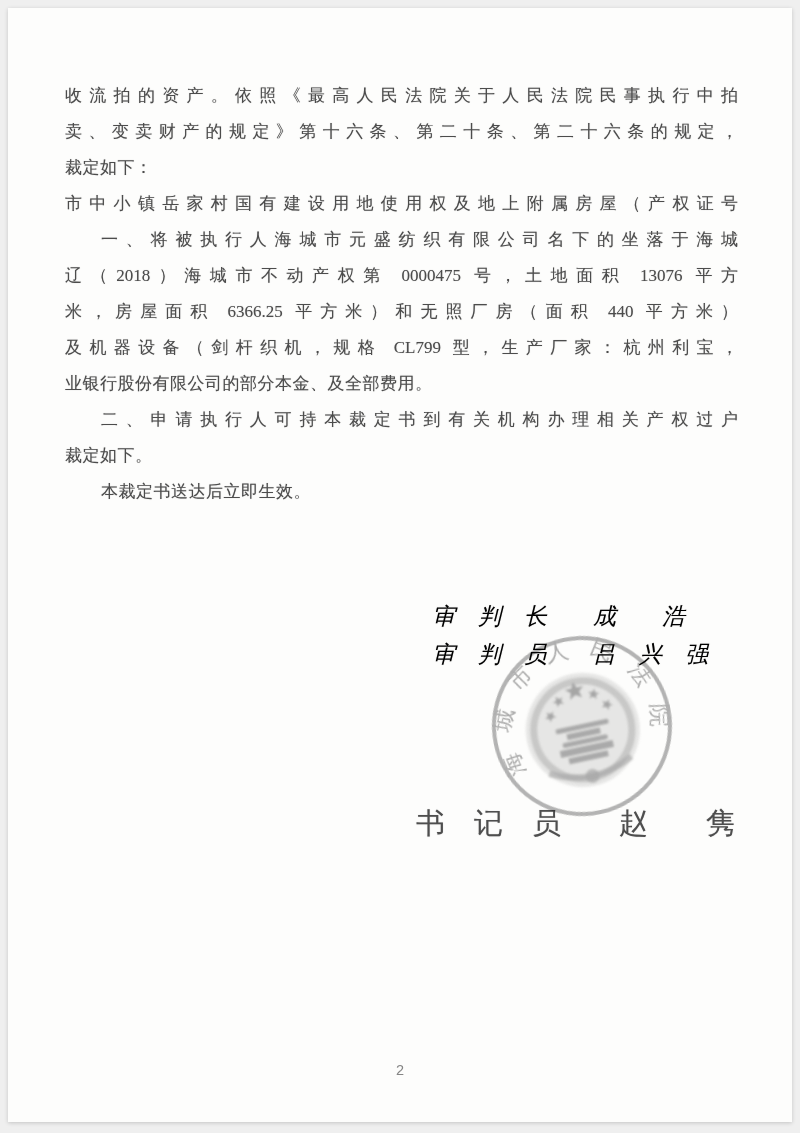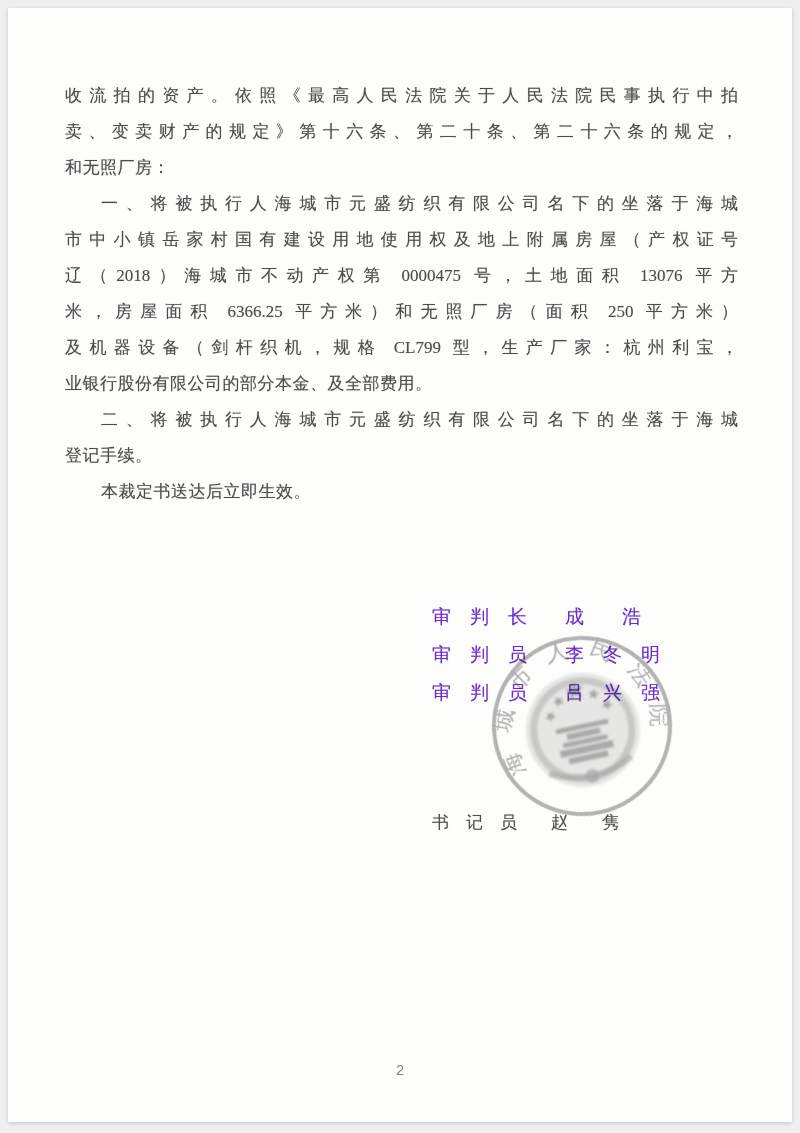--- a/index.html
+++ b/index.html
@@ -44,41 +44,42 @@
     letter-spacing: 0;
   }
   .line.indent { text-indent: 36px; }
   .signature {
     position: absolute;
     left: 424px;
     top: 590px;
   }
   .sig-line {
     line-height: 38px;
-    font-size: 19px;
-    color: #6d28d9;
+    font-size: 23px;
+    color: #000000;
     white-space: nowrap;
     text-shadow: 0 0 1px rgba(70,70,70,0.35);
+    font-style: italic;
   }
   .ruling-date {
     position: absolute;
     left: 428px;
     top: 726px;
     line-height: 30px;
     font-size: 21.5px;
     color: #515151;
     white-space: nowrap;
     text-shadow: 0 0 1px rgba(70,70,70,0.35);
   }
   .clerk {
     position: absolute;
-    left: 424px;
+    left: 408px;
     top: 800px;
     line-height: 30px;
-    font-size: 17px;
+    font-size: 29px;
     color: #4e4e4e;
     white-space: nowrap;
     text-shadow: 0 0 1px rgba(70,70,70,0.35);
   }
   .page-num {
     position: absolute;
     left: 0;
     right: 0;
     top: 1054px;
     text-align: center;
@@ -105,35 +106,34 @@
   }
 </style>
 </head>
 <body>
 
 <div class="page">
 
   <div class="doc-body">
     <div class="line fill">收流拍的资产。依照《最高人民法院关于人民法院民事执行中拍</div>
     <div class="line fill">卖、变卖财产的规定》第十六条、第二十条、第二十六条的规定，</div>
-    <div class="line">和无照厂房：</div>
+    <div class="line">裁定如下：</div>
+    <div class="line fill">市中小镇岳家村国有建设用地使用权及地上附属房屋（产权证号</div>
     <div class="line fill indent">一、将被执行人海城市元盛纺织有限公司名下的坐落于海城</div>
-    <div class="line fill">市中小镇岳家村国有建设用地使用权及地上附属房屋（产权证号</div>
     <div class="line fill">辽（2018）海城市不动产权第 0000475 号，土地面积 13076 平方</div>
-    <div class="line fill">米，房屋面积 6366.25 平方米）和无照厂房（面积 250 平方米）</div>
+    <div class="line fill">米，房屋面积 6366.25 平方米）和无照厂房（面积 440 平方米）</div>
     <div class="line fill">及机器设备（剑杆织机，规格 CL799 型，生产厂家：杭州利宝，</div>
     <div class="line">业银行股份有限公司的部分本金、及全部费用。</div>
-    <div class="line fill indent">二、将被执行人海城市元盛纺织有限公司名下的坐落于海城</div>
-    <div class="line">登记手续。</div>
+    <div class="line fill indent">二、申请执行人可持本裁定书到有关机构办理相关产权过户</div>
+    <div class="line">裁定如下。</div>
     <div class="line indent">本裁定书送达后立即生效。</div>
   </div>
 
   <div class="signature">
     <div class="sig-line">审　判　长　　成　　浩</div>
-    <div class="sig-line">审　判　员　　李　冬　明</div>
     <div class="sig-line">审　判　员　　吕　兴　强</div>
   </div>
 
 
   <div class="clerk">书　记　员　　赵　　隽</div>
 
   <svg class="seal" viewBox="0 0 200 200">
     <defs>
       <filter id="sblur" x="-20%" y="-20%" width="140%" height="140%">
         <feGaussianBlur stdDeviation="1.1"></feGaussianBlur>

